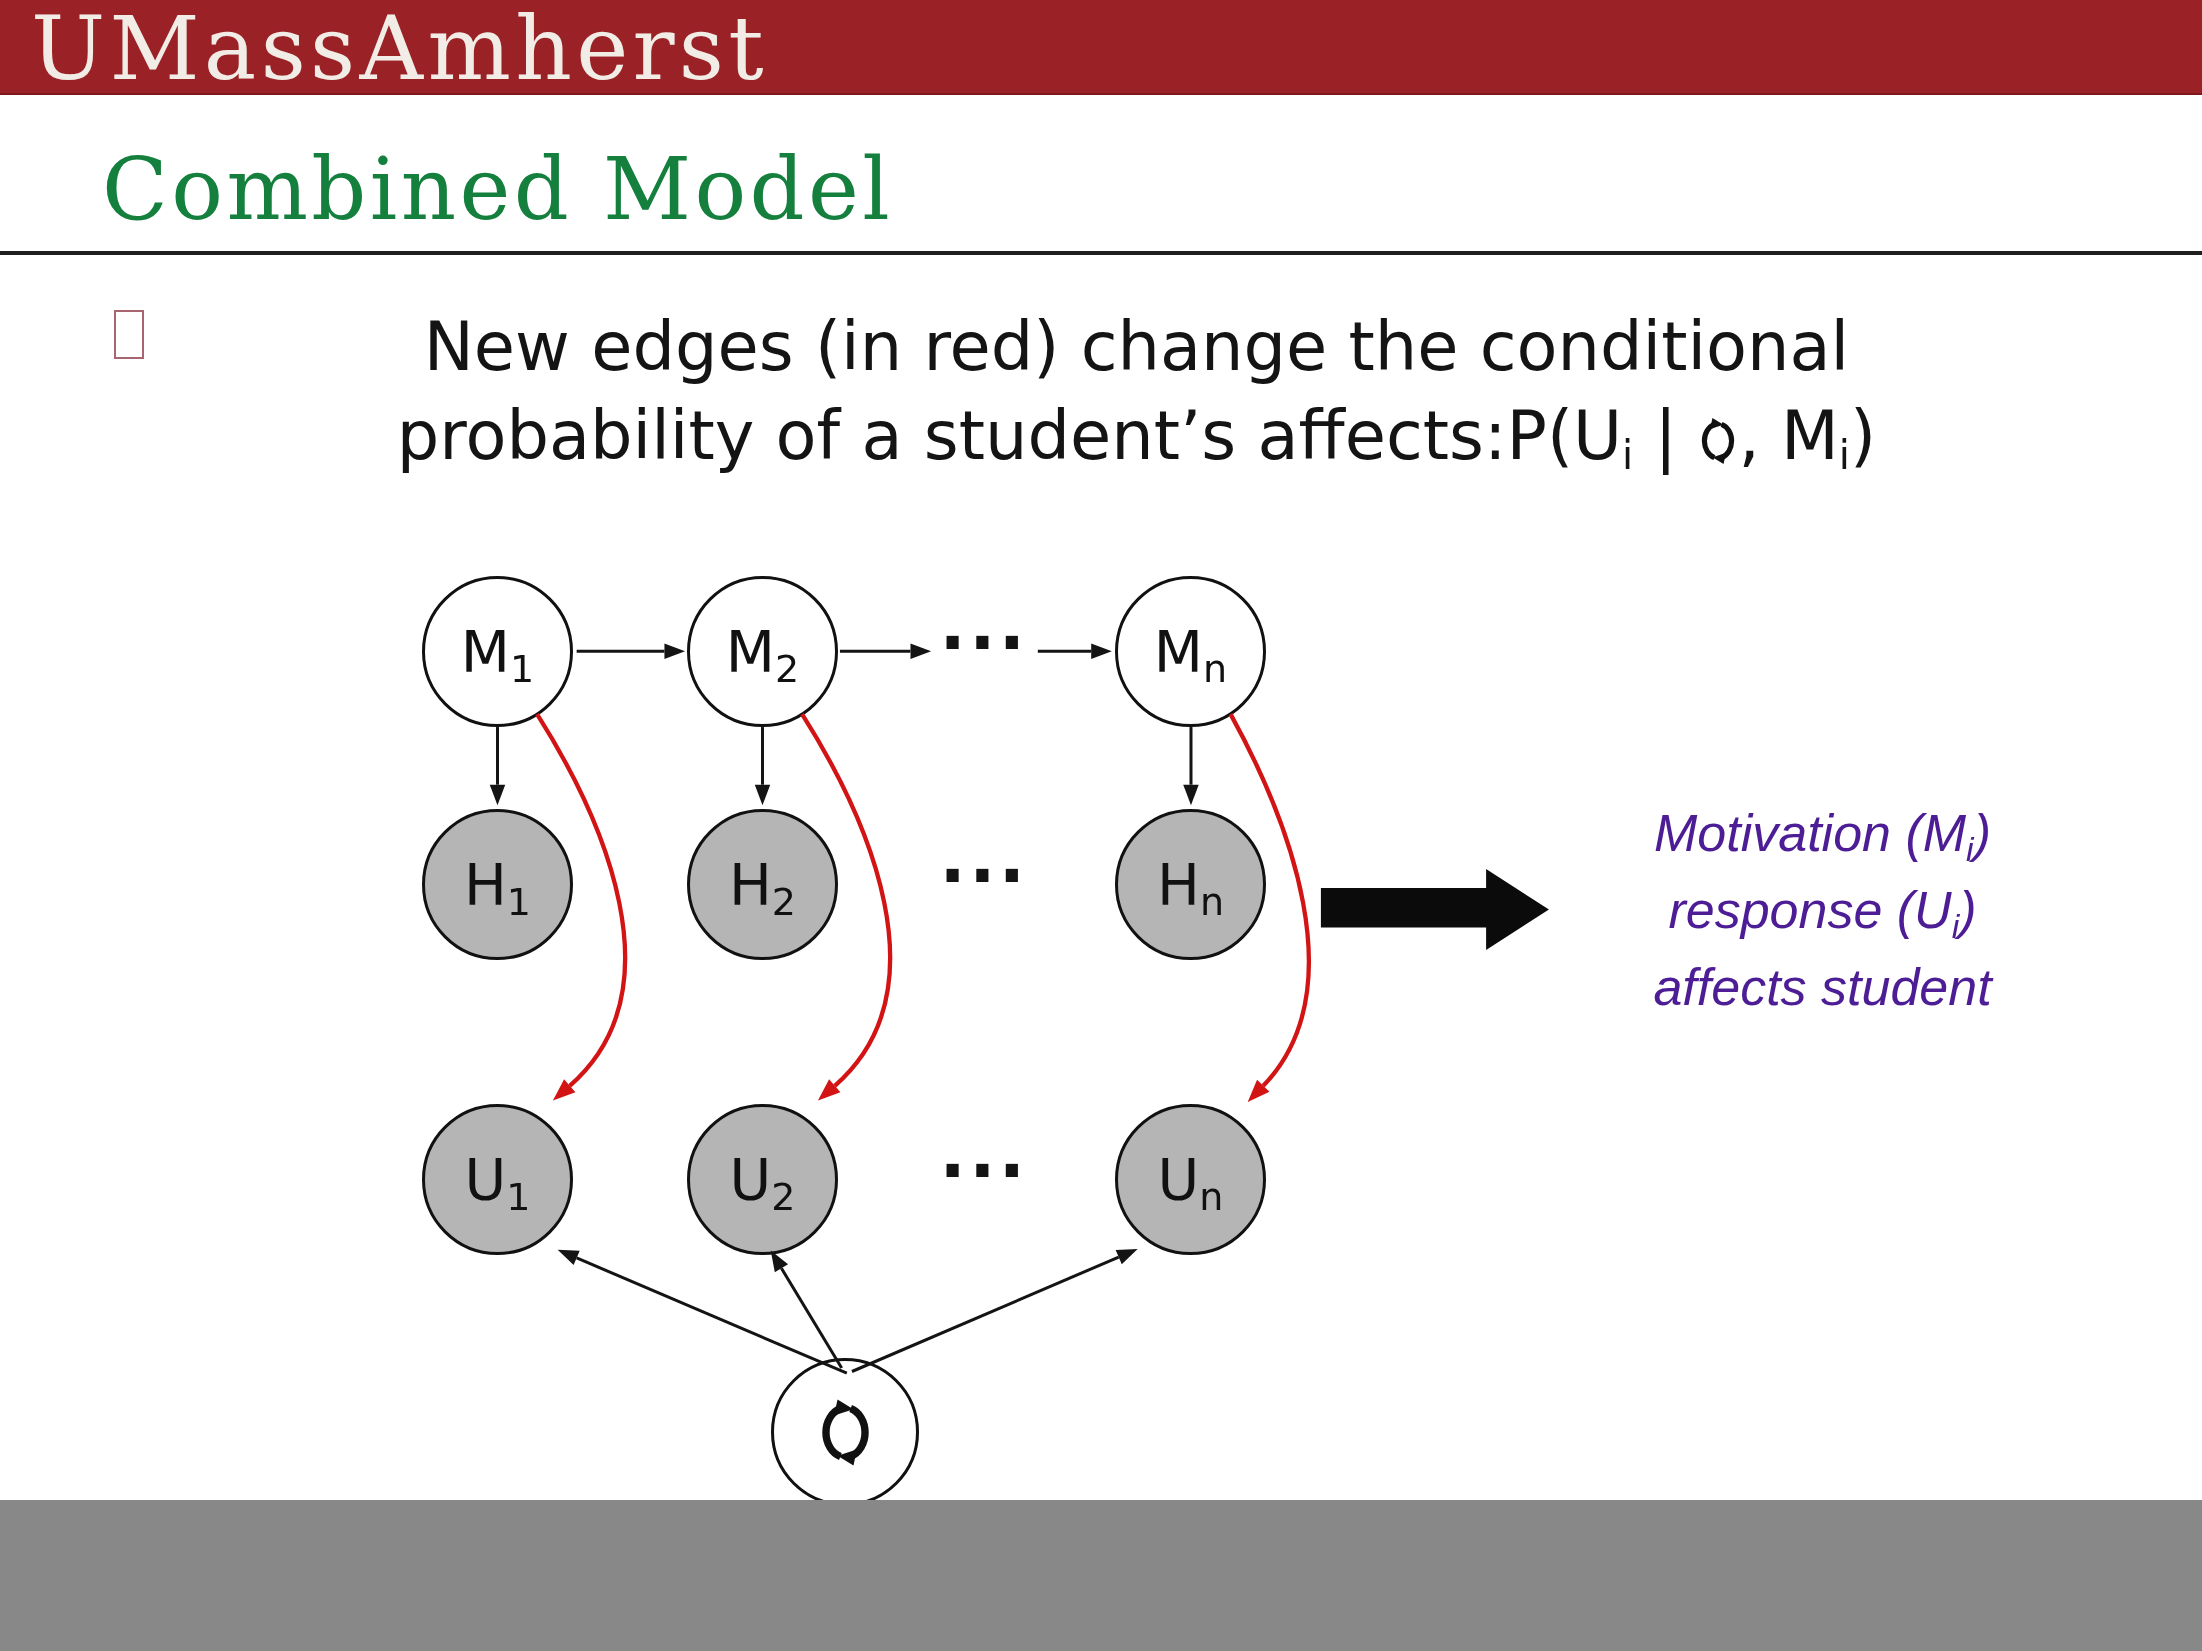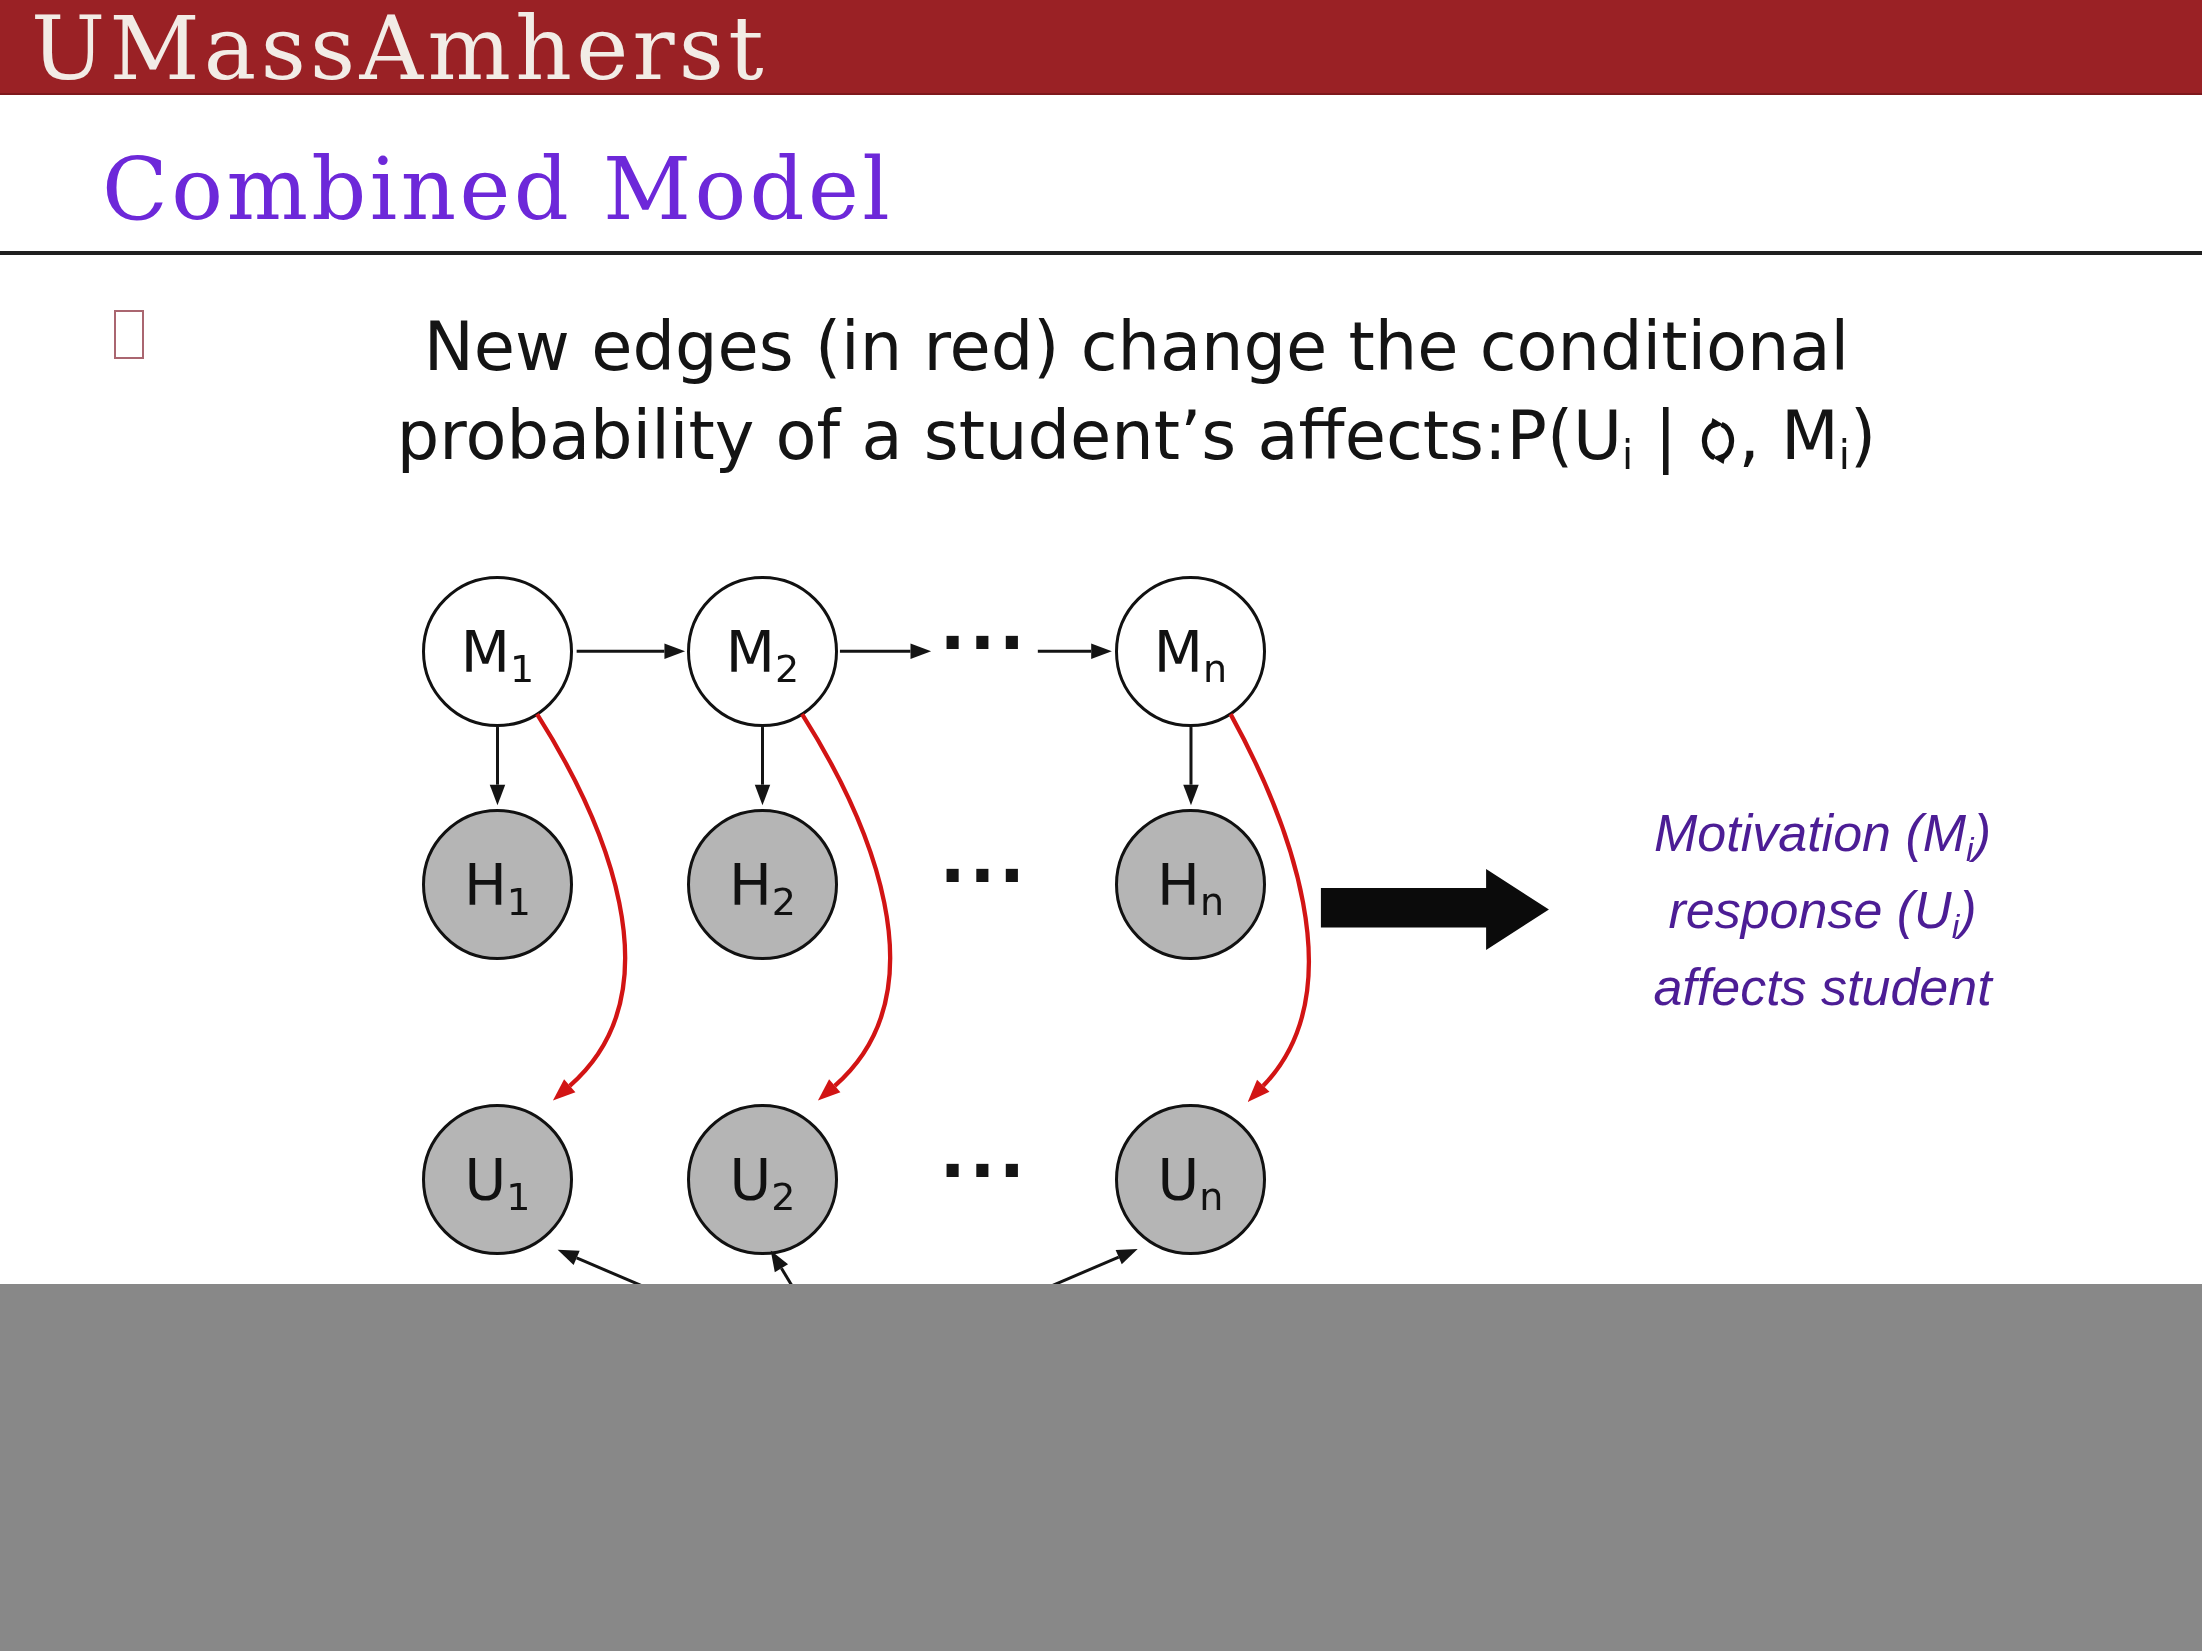--- a/index.html
+++ b/index.html
@@ -1,34 +1,34 @@
 <!DOCTYPE html>
 <html style="font-size:13.8px"><head>
 <meta charset="utf-8">
 <style>
   html,body { margin:0; padding:0; background:#888; }
   #slide {
-    position:relative; width:2203px; height:1284px;
+    position:relative; width:2203px; height:1500px;
     background:#ffffff; overflow:hidden;
     font-family:"DejaVu Sans", sans-serif;
   }
   
   #top-bar {
     position:absolute; left:0; top:0; width:2203px; height:93px;
     background:#9a2125; border-bottom:2.6px solid #7e181c;
   }
   #logo {
     position:absolute; left:31px; top:-1.7px; height:96px; line-height:102px;
     font-family:"DejaVu Serif", serif; font-size:88px; letter-spacing:4.3px;
     color:#f2ece6;
   }
   #slide-title {
     position:absolute; left:102px; top:129px;
     font-family:"DejaVu Serif", serif; font-size:86px; letter-spacing:3.4px;
-    color:#6d28d9; line-height:120px;
+    color:#15803d; line-height:120px;
   }
   #title-rule {
     position:absolute; left:0; top:251px; width:2203px; height:4.3px;
     background:#1f1f1f;
   }
   
   #bullet-marker {
     position:absolute; left:114px; top:310px; width:26px; height:45px;
     border:2.6px solid #aa6670; background:transparent;
   }

